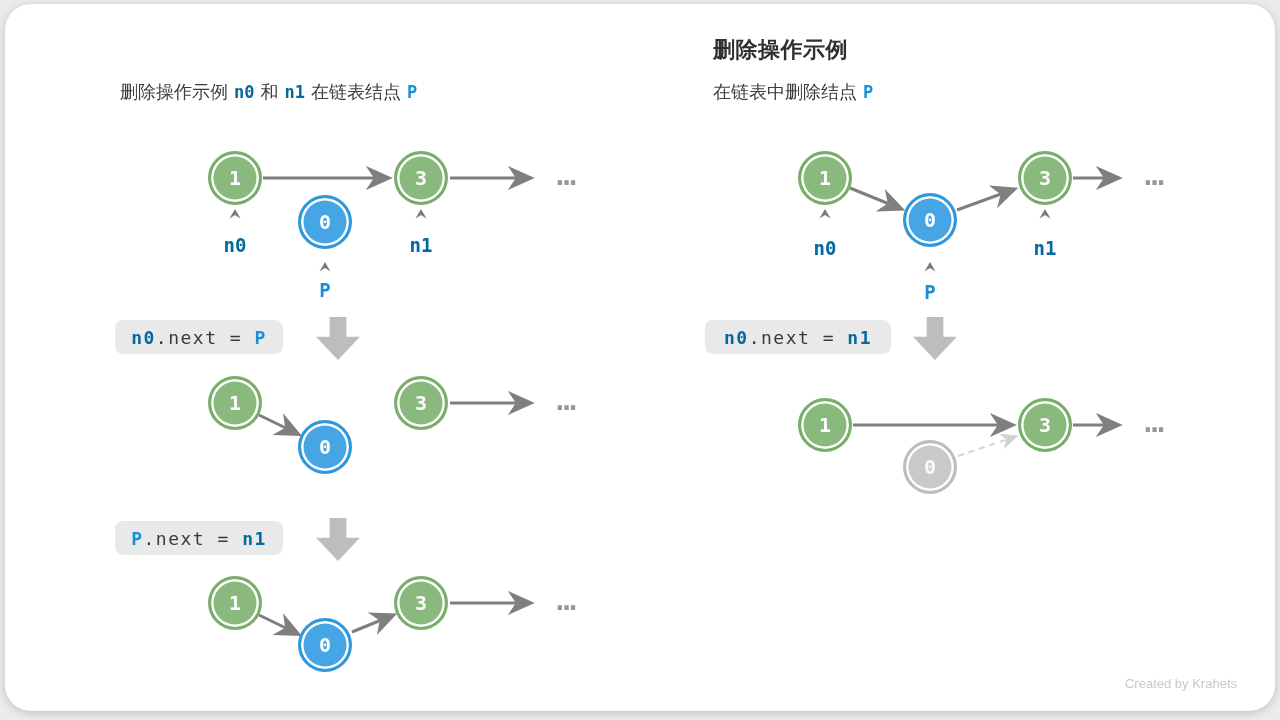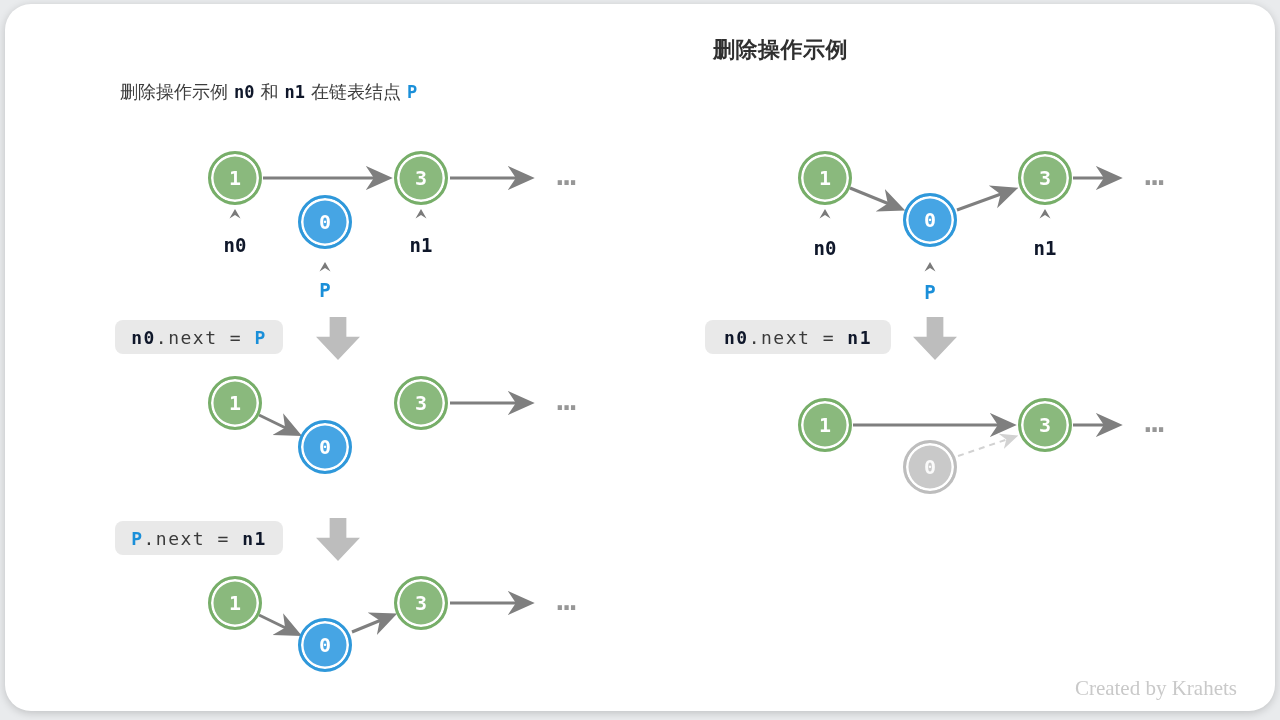--- a/index.html
+++ b/index.html
@@ -4,21 +4,21 @@
 <style>
   * { margin:0; padding:0; box-sizing:border-box; }
   html,body { width:1280px; height:720px; overflow:hidden; background:#e9ebed; font-family:"Liberation Sans", sans-serif; }
   .card { position:absolute; left:5px; top:4px; width:1270px; height:707px; background:#ffffff; border-radius:26px; box-shadow:0 2px 9px rgba(0,0,0,.18); }
   .content { position:absolute; left:0; top:0; width:1280px; height:720px; }
   svg.overlay { position:absolute; left:0; top:0; width:1280px; height:720px; pointer-events:none; }
 
   .col-title { position:absolute; font-size:22px; font-weight:bold; color:#2f2f2f; letter-spacing:.5px; }
   .col-sub { position:absolute; font-size:18px; color:#3d3d3d; white-space:nowrap; }
   .col-sub .mono { font-family:"DejaVu Sans Mono", monospace; font-weight:bold; font-size:17px; margin:0 6px; }
-  .green-t { color:#0f172a; }
+  .green-t { color:#0369a1; }
   .blue-t { color:#1a8fd9; }
 
   .node { position:absolute; width:54px; height:54px; border-radius:50%;
           display:flex; align-items:center; justify-content:center;
           font-family:"DejaVu Sans Mono", monospace; font-weight:bold; font-size:20px; color:#fff;
           box-shadow: inset 0 0 0 2.5px #fff; }
   .node-green { background:#8ab97d; border:3px solid #77ae69; }
   .node-blue  { background:#46a5e4; border:3px solid #2f98da; }
   .node-gray  { background:#c9c9c9; border:3px solid #bdbdbd; color:#fafafa; }
 
@@ -29,21 +29,21 @@
           color:#979797; letter-spacing:-9px; white-space:nowrap; }
 
   .code-box { position:absolute; height:34px; background:#e9e9e9; border-radius:8px;
               display:flex; align-items:center; justify-content:center;
               font-family:"DejaVu Sans Mono", monospace; font-size:18px; letter-spacing:1.5px; color:#3a3a3a; white-space:pre; }
   .code-box .kw { font-weight:bold; }
 
   .block-arrow { position:absolute; width:44px; height:43px; background:#bdbdbd;
                  clip-path:polygon(31% 0, 69% 0, 69% 46%, 100% 46%, 50% 100%, 0 46%, 31% 46%); }
 
-  .footer { position:absolute; font-family:Liberation Serif, serif; font-size:21px; color:#c9c9c9; white-space:nowrap; }
+  .footer { position:absolute; font-family:Liberation Sans, sans-serif; font-size:13px; color:#c9c9c9; white-space:nowrap; }
 </style>
 </head>
 <body>
 
 <div class="card"></div>
 
 <div class="content">
 
   <svg class="overlay">
     <defs>
@@ -128,20 +128,23 @@
     </div>
   <div class="node node-blue" style="left:298px; top:618px;">
       <span>0</span>
     </div>
   <div class="node node-green" style="left:394px; top:576px;">
       <span>3</span>
     </div>
   <div class="dots" style="left:552px; top:586px;">...</div>
 
   <div class="col-title" style="left:713px; top:35px;">删除操作示例</div>
+  <div class="col-sub" style="left:713px; top:80px;">
+    <span>在链表中删除结点</span><span class="mono blue-t">P</span>
+  </div>
 
   <div class="node node-green" style="left:798px;  top:151px;">
       <span>1</span>
     </div>
   <div class="node node-blue" style="left:903px;  top:193px;">
       <span>0</span>
     </div>
   <div class="node node-green" style="left:1018px; top:151px;">
       <span>3</span>
     </div>

